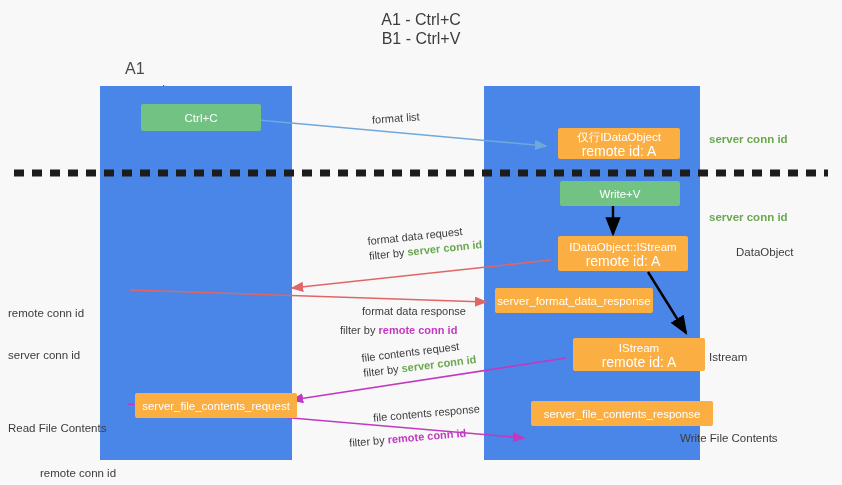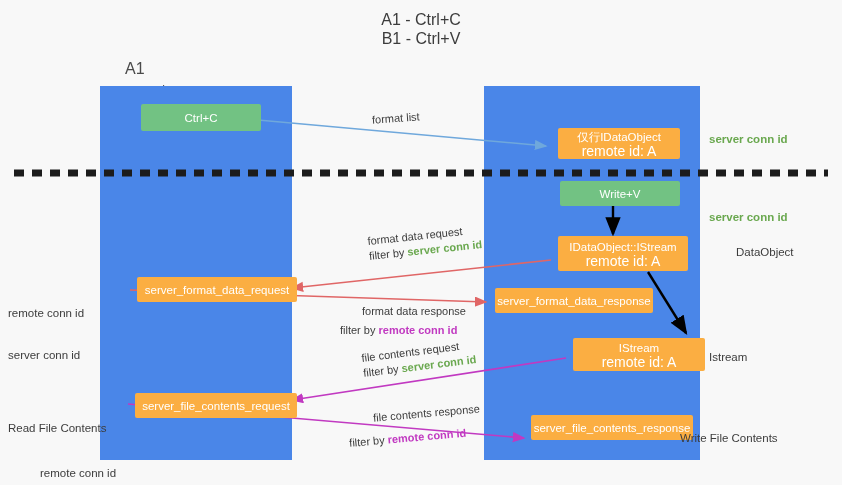--- a/index.html
+++ b/index.html
@@ -142,38 +142,35 @@
 
   <div class="box green" style="left:553px; top:181px; width:120px; height:25px;">
     <span>Write+V</span>
   </div>
 
   <div class="box orange" style="left:551px; top:236px; width:130px; height:35px;">
     <span>IDataObject::IStream</span>
     <span class="l2">remote id: A</span>
   </div>
 
-  <div class="box orange" style="left:130px; top:277px; width:160px; height:25px;">
-    <span>server_format_data_request</span>
-  </div>
 
   <div class="box orange" style="left:488px; top:288px; width:158px; height:25px;">
     <span>server_format_data_response</span>
   </div>
 
   <div class="box orange" style="left:566px; top:338px; width:132px; height:33px;">
     <span>IStream</span>
     <span class="l2">remote id: A</span>
   </div>
 
   <div class="box orange" style="left:128px; top:393px; width:162px; height:25px;">
     <span>server_file_contents_request</span>
   </div>
 
-  <div class="box orange" style="left:524px; top:415px; width:162px; height:25px;">
+  <div class="box orange" style="left:524px; top:401px; width:182px; height:25px;">
     <span>server_file_contents_response</span>
   </div>
 
   <div class="edge-label" style="left:372px; top:111px; transform:rotate(-4deg);">
     <span>format list</span>
   </div>
 
   <div class="edge-label" style="left:368px; top:228px; transform:rotate(-6deg);">
     <div>format data request</div>
     <div><span>filter by </span><span class="hl-green">server conn id</span></div>

